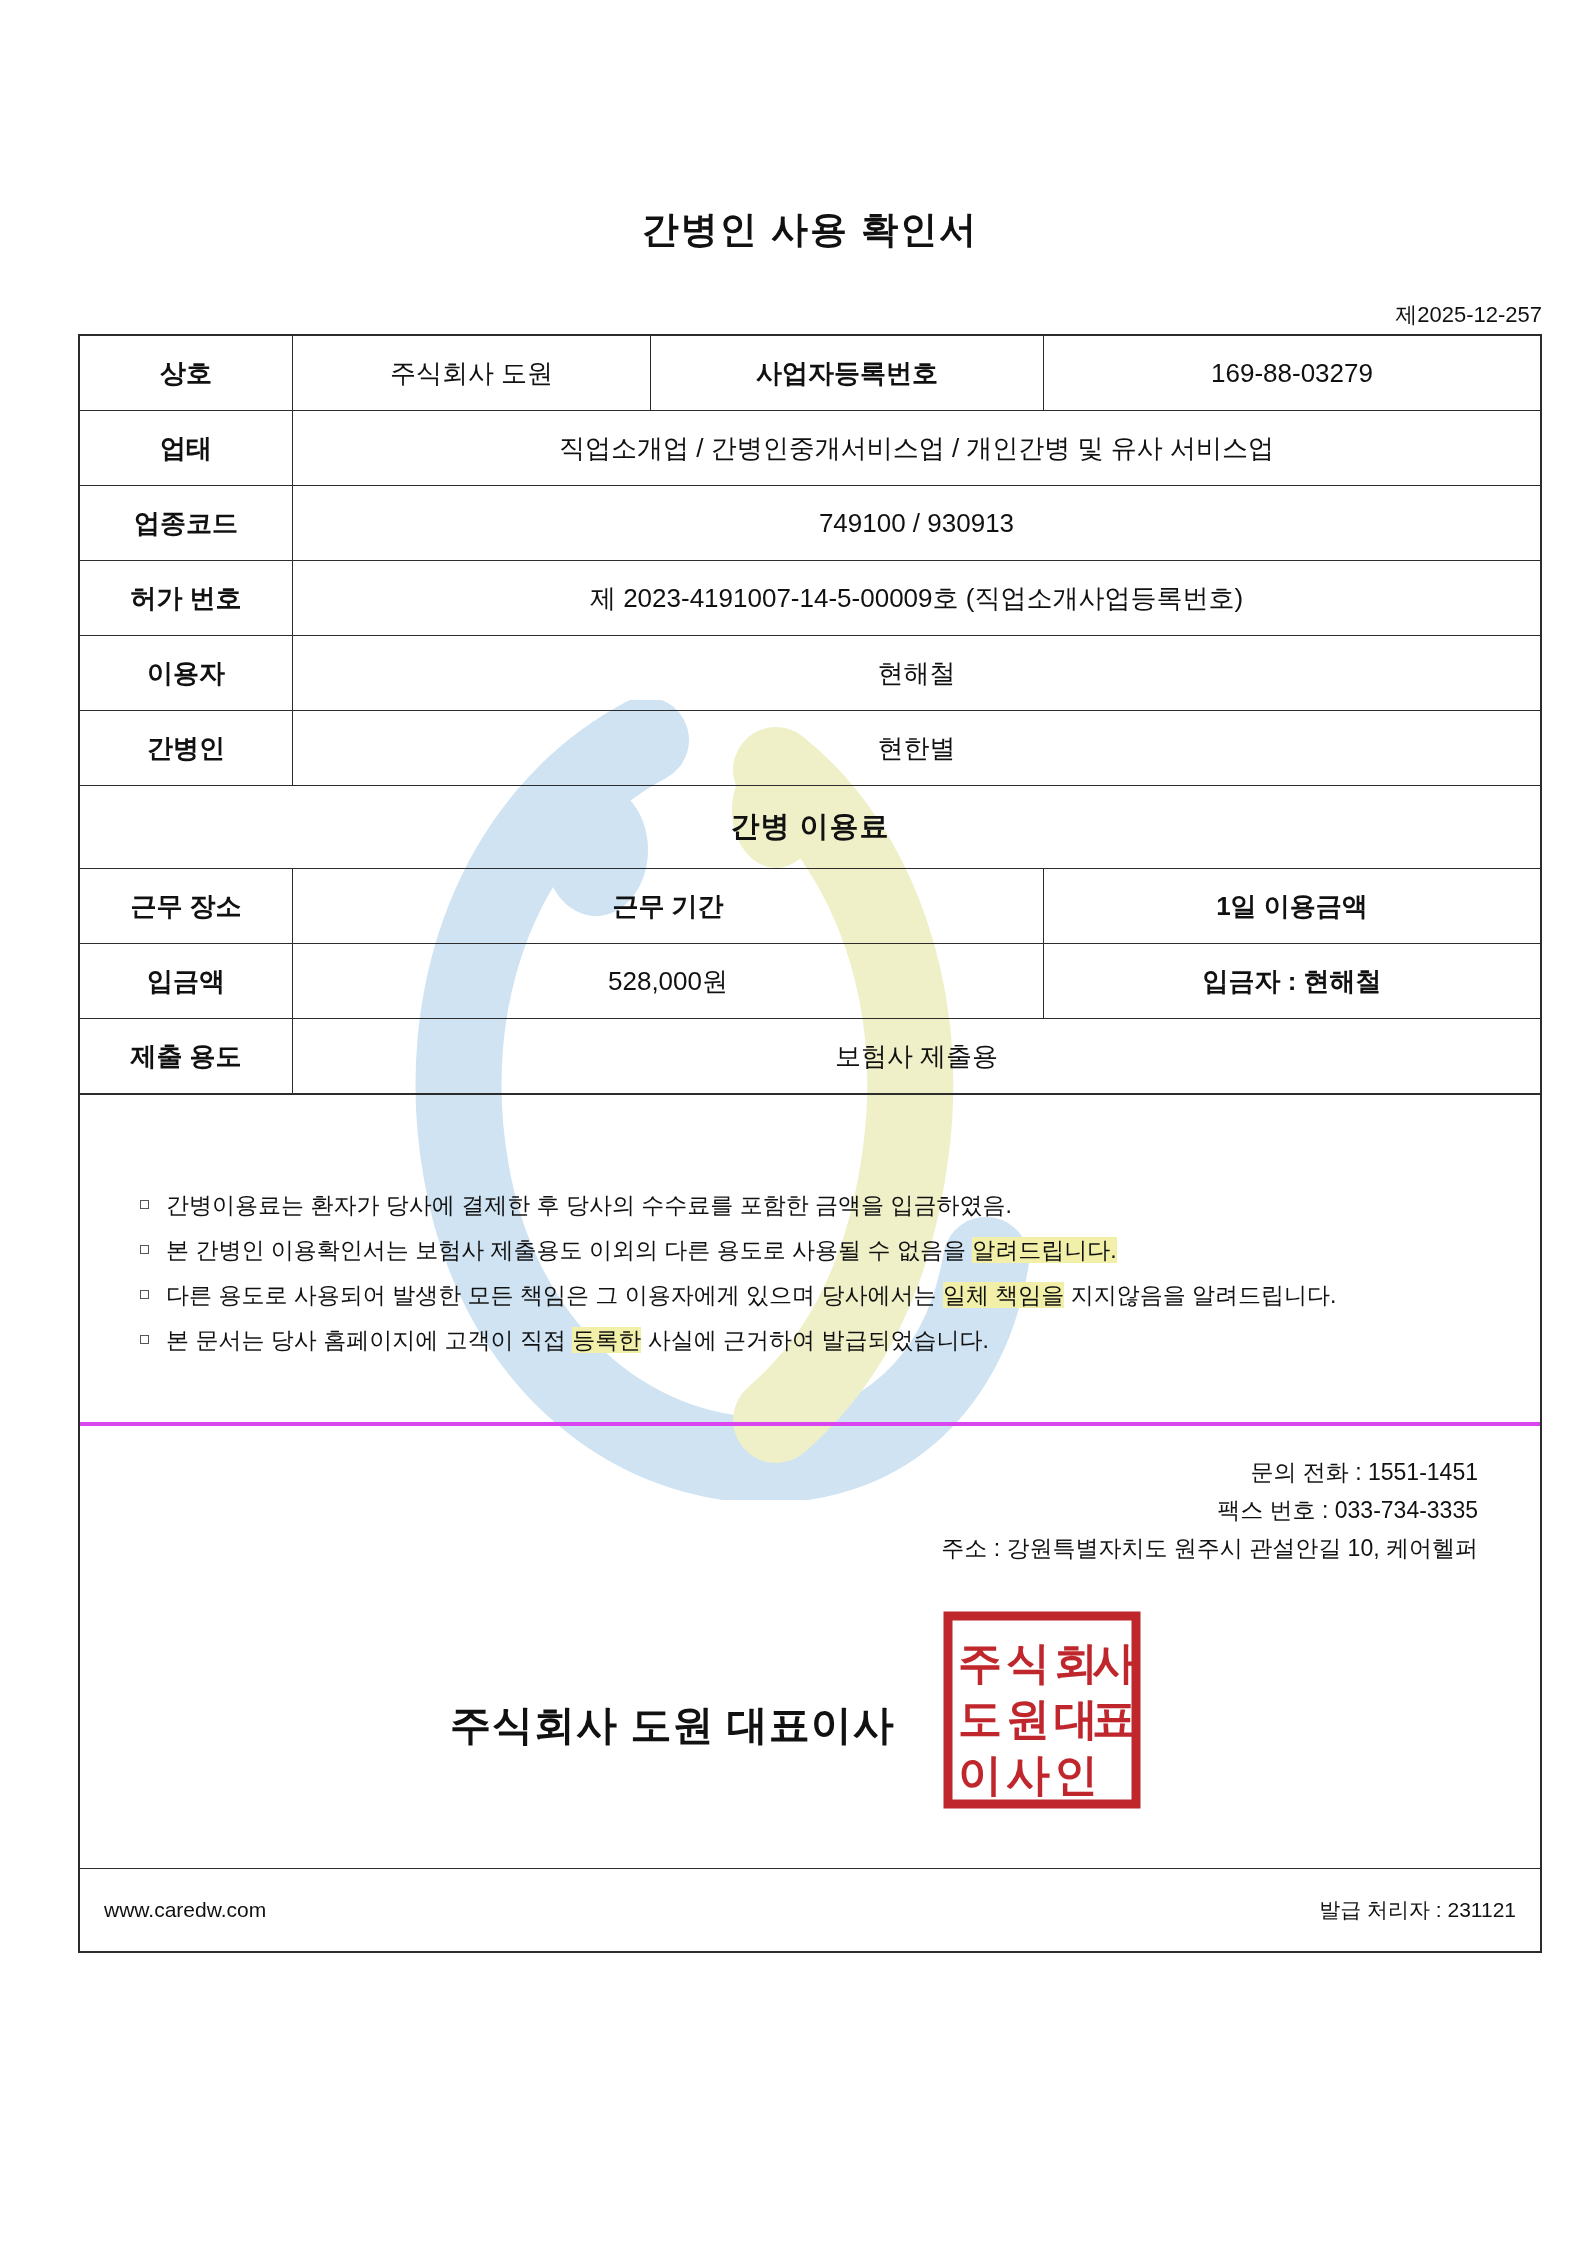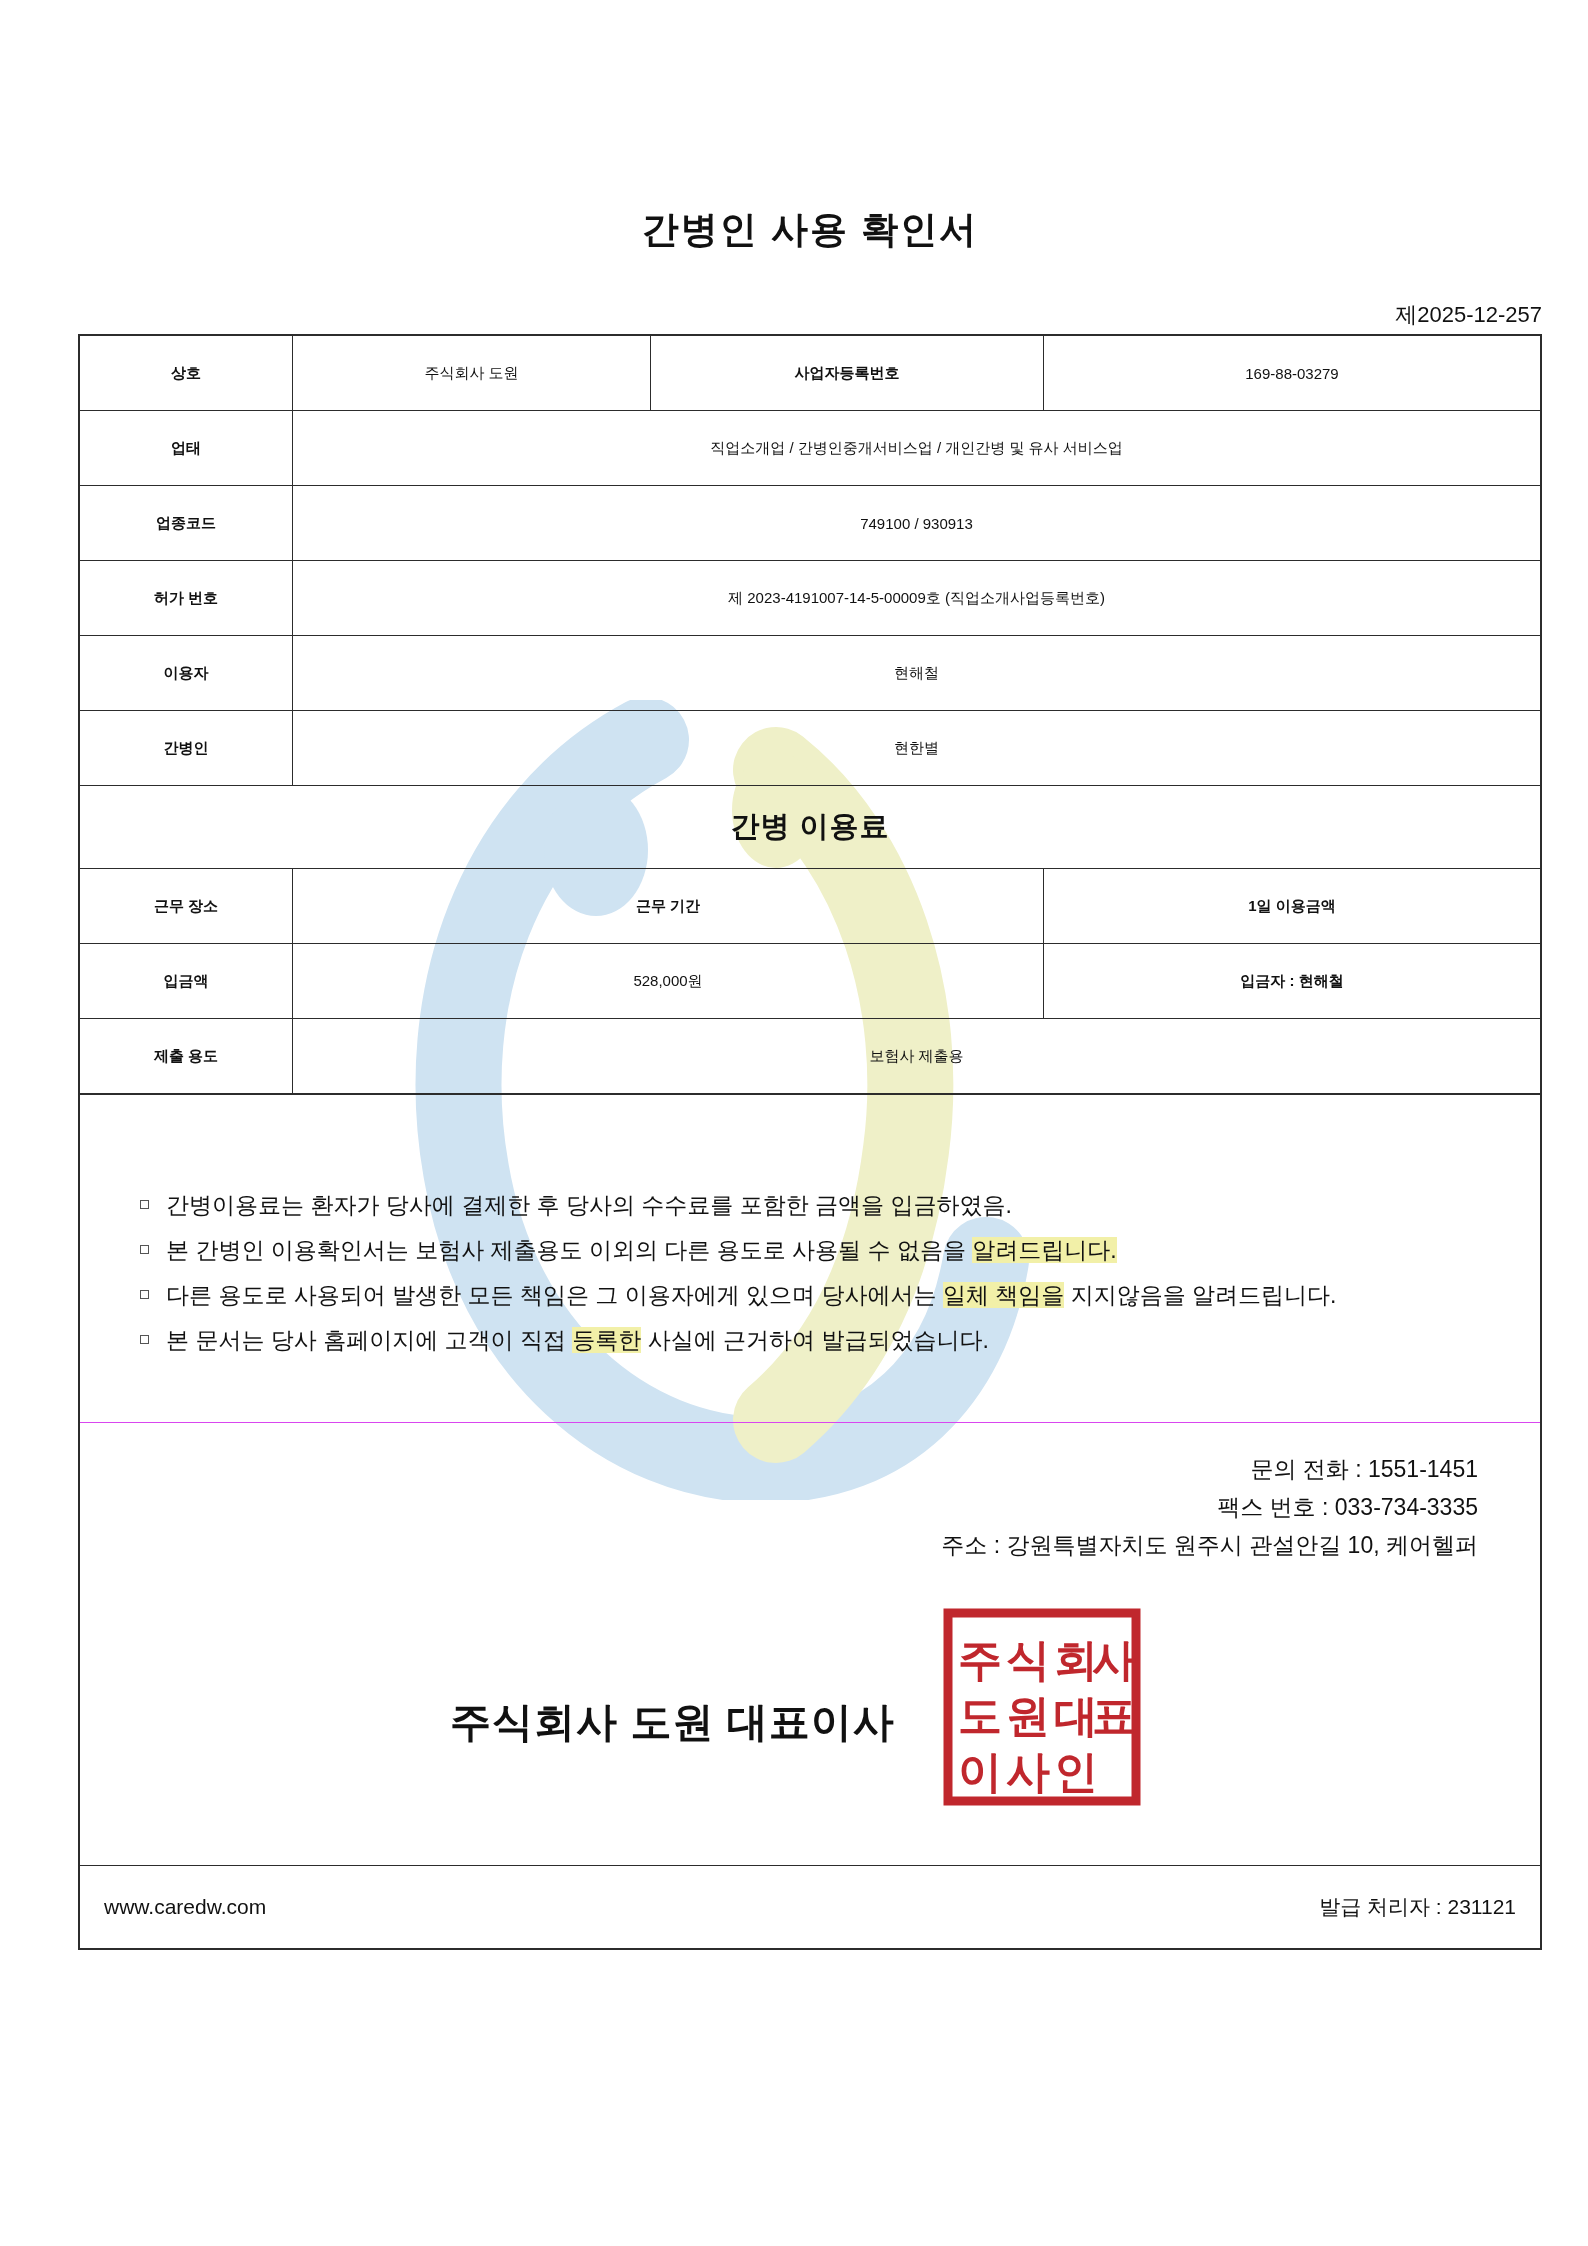--- a/index.html
+++ b/index.html
@@ -66,21 +66,21 @@
   }
 
   table.main {
     width: 100%;
     border-collapse: collapse;
     table-layout: fixed;
     background: transparent;
   }
   table.main td {
     border: 1px solid #2c2c2c;
-    font-size: 15px;
+    font-size: 26px;
     text-align: center;
     vertical-align: middle;
     padding: 0 6px;
     height: 74px;
     background: transparent;
   }
   table.main td.label {
     font-weight: bold;
   }
   table.main td.section {
@@ -116,21 +116,21 @@
     left: 4px;
     top: 17px;
     width: 9px;
     height: 9px;
     border: 1px solid #555;
     box-sizing: border-box;
   }
   .hl { background: #f2f0a8; }
 
   .contact-block {
-    border-top: 1px solid #d946ef;
+    border-top: 4px solid #d946ef;
     padding: 28px 62px 0 0;
     text-align: right;
   }
   .contact-line {
     font-size: 23px;
     line-height: 1.65;
   }
 
   .signature-area {
     position: relative;

